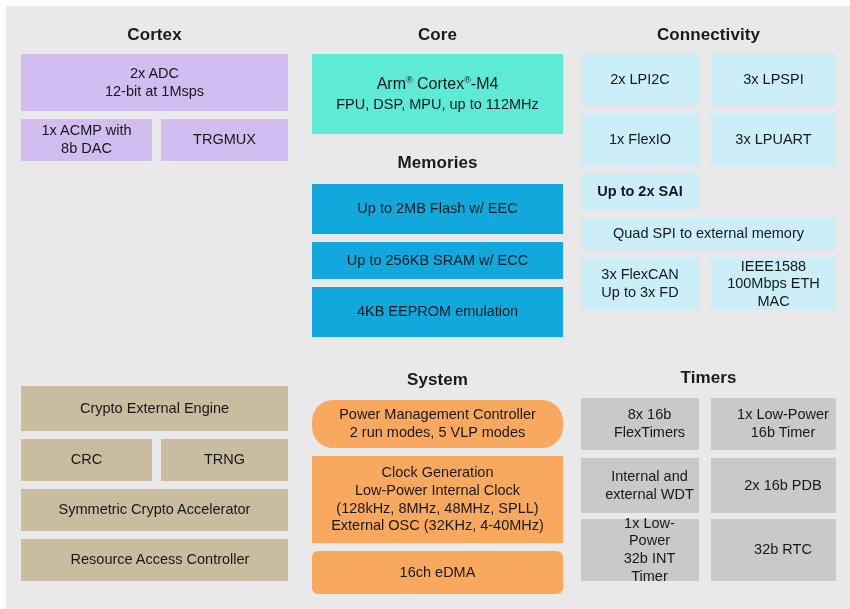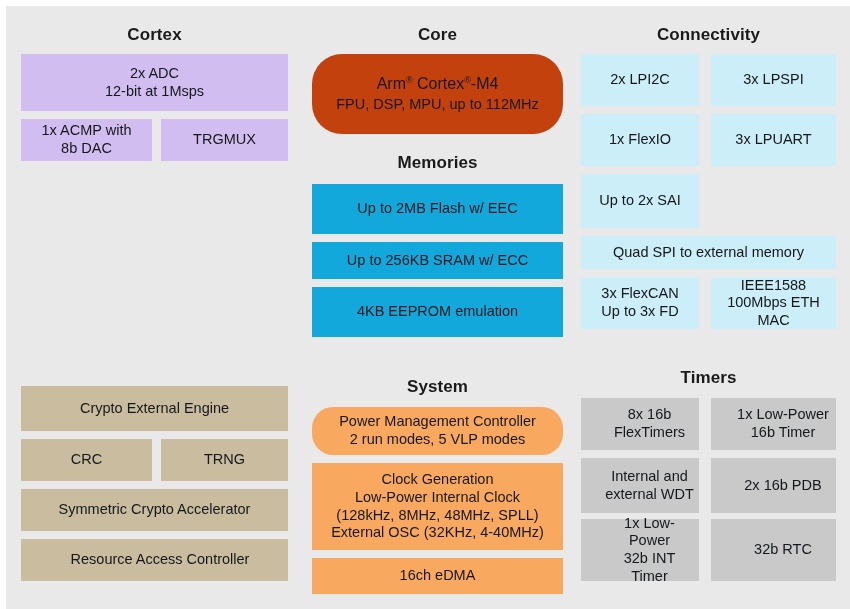--- a/index.html
+++ b/index.html
@@ -65,21 +65,21 @@
     color: #16181c;
     font-size: 14.5px;
     line-height: 1.22;
     box-sizing: border-box;
     padding: 3px 5px;
     white-space: pre-line;
   }
 
   
   .c-purple    { background: #d2bdf0; }
-  .c-green     { background: #c2410c; border-radius: 30px; }
+  .c-green     { background: #5eead4; }
   .c-blue      { background: #12a8dc; }
   .c-lightblue { background: #cceef8; }
   .c-tan       { background: #c9bc9f; }
   .c-orange    { background: #f9a95f; }
   .c-gray      { background: #c9c9c9; padding-left: 24px; }
 
   .spacer-flex { flex: 1 1 auto; }
 </style>
 </head>
 <body>
@@ -163,42 +163,42 @@
           <div class="box c-orange" style="width:100%;height:48px;border-radius:21px;">Power Management Controller
 2 run modes, 5 VLP modes</div>
         </div>
         <div class="row" style="margin-top:8px;">
           <div class="box c-orange" style="width:100%;height:87px;">Clock Generation
 Low-Power Internal Clock
 (128kHz, 8MHz, 48MHz, SPLL)
 External OSC (32KHz, 4-40MHz)</div>
         </div>
         <div class="row" style="margin-top:8px;">
-          <div class="box c-orange" style="width:100%;height:36px;">16ch eDMA</div>
+          <div class="box c-orange" style="width:100%;height:43px;border-radius:6px;">16ch eDMA</div>
         </div>
       </div>
     </div>
 
     <div class="col col-conn">
 
       <div>
         <div class="group-title" style="margin:11px 0 10px 0;">Connectivity</div>
 
         <div class="row">
           <div class="box c-lightblue" style="width:118px;height:52px;margin-right:12px;">2x LPI2C</div>
           <div class="box c-lightblue" style="width:125px;height:52px;">3x LPSPI</div>
         </div>
 
         <div class="row" style="margin-top:8px;">
           <div class="box c-lightblue" style="width:118px;height:52px;margin-right:12px;">1x FlexIO</div>
           <div class="box c-lightblue" style="width:125px;height:52px;">3x LPUART</div>
         </div>
 
         <div class="row" style="margin-top:8px;">
-          <div class="box c-lightblue" style="width:118px;height:54px;">Up to 2x SAI</div>
+          <div class="box c-lightblue" style="width:118px;height:35px;font-weight:bold;">Up to 2x SAI</div>
         </div>
 
         <div class="row" style="margin-top:8px;">
           <div class="box c-lightblue" style="width:284px;height:33px;text-align:right;">Quad SPI to external memory</div>
         </div>
 
         <div class="row" style="margin-top:8px;">
           <div class="box c-lightblue" style="width:118px;height:52px;margin-right:12px;">3x FlexCAN
 Up to 3x FD</div>
           <div class="box c-lightblue" style="width:125px;height:52px;">IEEE1588

